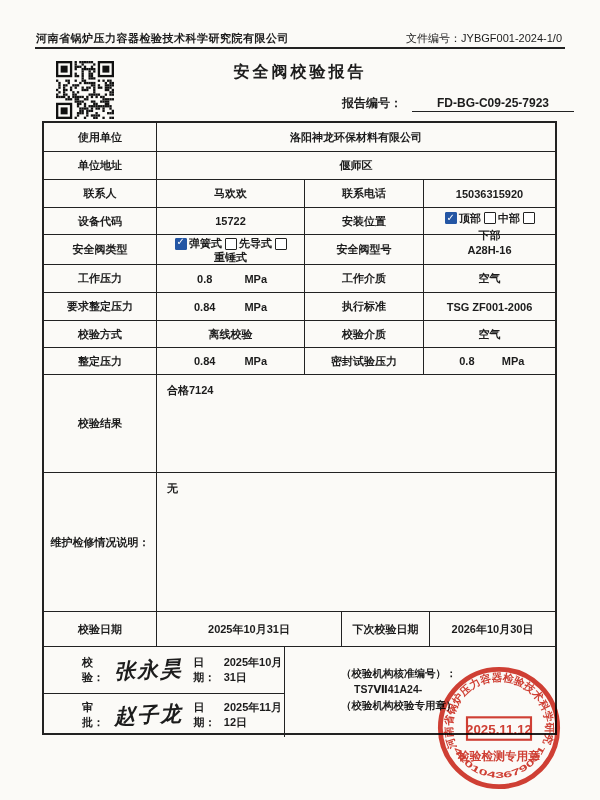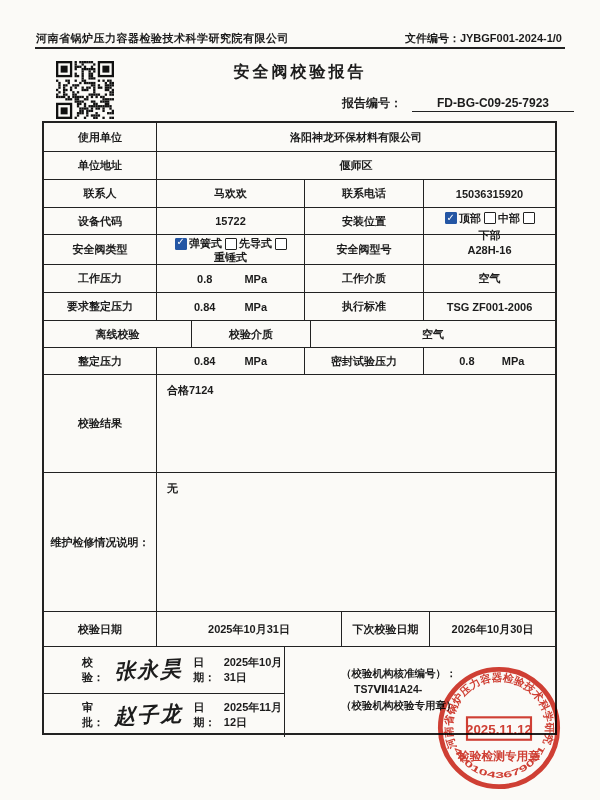--- a/index.html
+++ b/index.html
@@ -7,21 +7,21 @@
     width:600px;height:800px;position:relative;
     background:#fbfaf7;
     font-family:"Liberation Sans","DejaVu Sans",sans-serif;
     color:#1c1c1c;
     -webkit-font-smoothing:antialiased;
   }
   .page{position:absolute;inset:0;overflow:hidden;}
 
   
   .hdr-company{position:absolute;left:36px;top:31px;font-size:11px;font-weight:bold;letter-spacing:.5px;}
-  .hdr-doc{position:absolute;right:38px;top:31px;font-size:11px;font-weight:bold;}
+  .hdr-doc{position:absolute;right:38px;top:31px;font-size:11px;font-weight:normal;}
   .hdr-rule{position:absolute;left:35px;top:47px;width:530px;height:2px;background:#222;}
 
   .qr{position:absolute;left:56px;top:61px;width:58px;height:58px;}
 
   .title{position:absolute;left:0;top:62px;width:100%;text-align:center;
     font-size:16px;font-weight:bold;letter-spacing:3px;margin:0;}
 
   .repno{position:absolute;left:342px;top:95px;font-size:12px;font-weight:bold;display:flex;align-items:flex-end;}
   .repno .lbl{margin-right:10px;}
   .repno .val{display:inline-block;min-width:150px;text-align:center;
@@ -372,20 +372,21 @@
       <div class="td c1">要求整定压力</div>
       <div class="td c2 ucell">
         <span class="v">0.84</span>
         <span class="u">MPa</span>
       </div>
       <div class="td c3">执行标准</div>
       <div class="td cf">TSG ZF001-2006</div>
     </div>
 
     <div class="tr" style="height:27px">
+      <div class="td c1">校验方式</div>
       <div class="td c2">离线校验</div>
       <div class="td c3">校验介质</div>
       <div class="td cf">空气</div>
     </div>
 
     <div class="tr" style="height:27px">
       <div class="td c1">整定压力</div>
       <div class="td c2 ucell">
         <span class="v">0.84</span>
         <span class="u">MPa</span>

